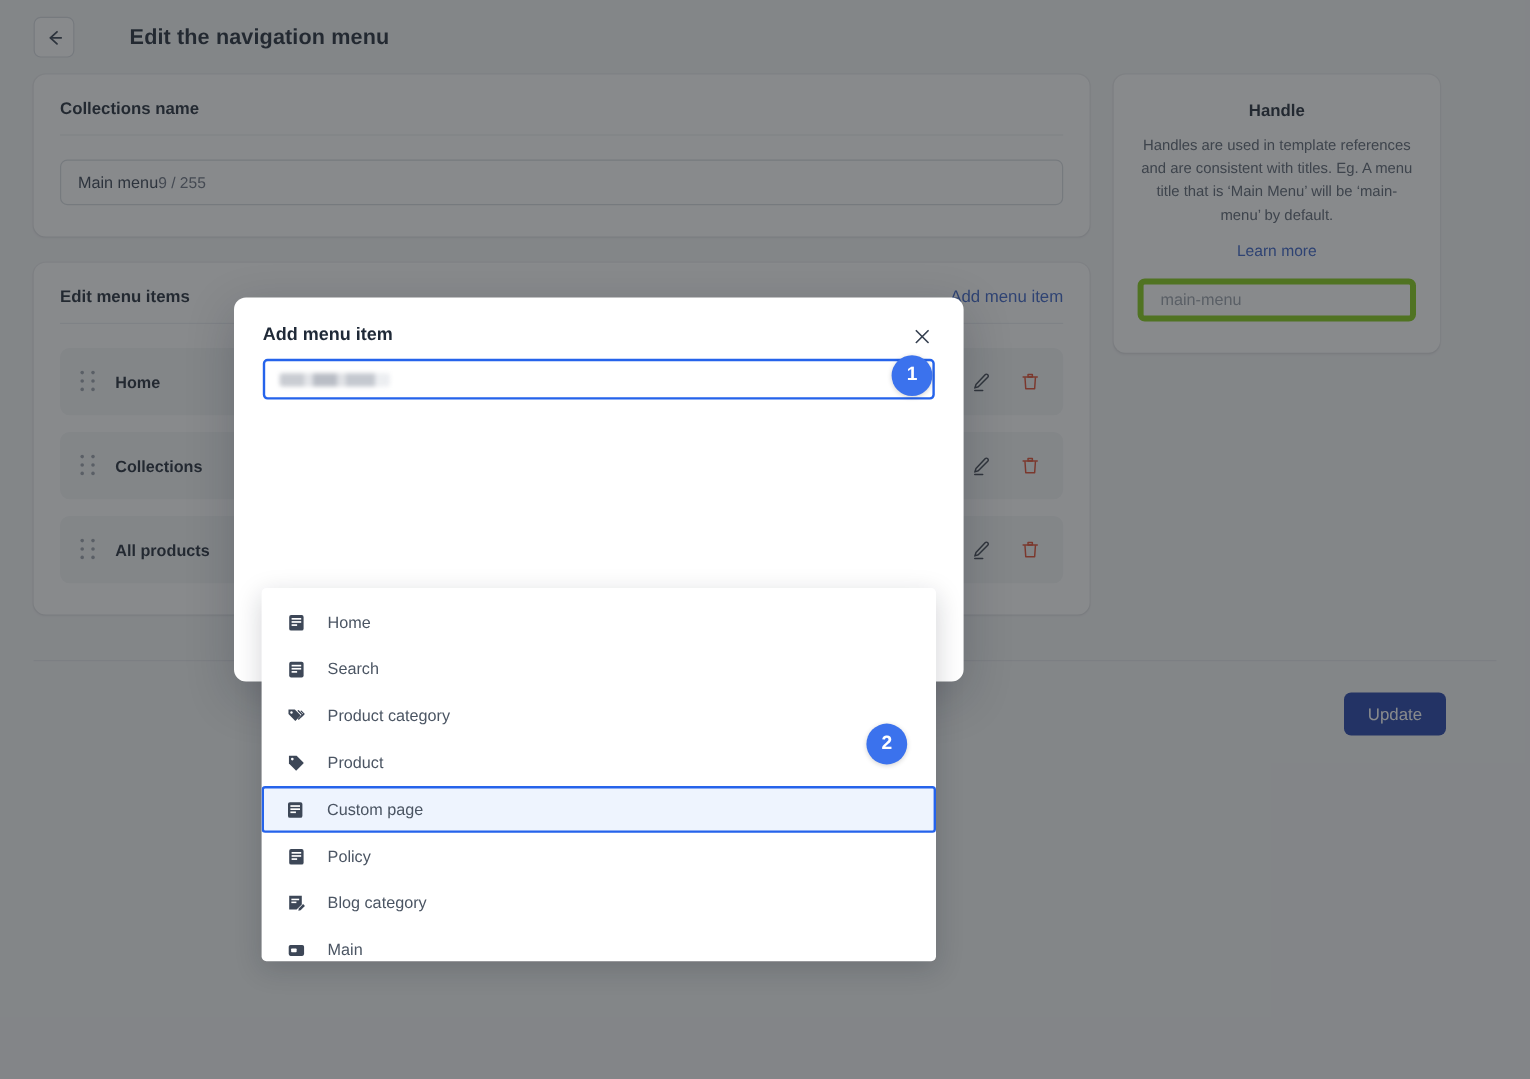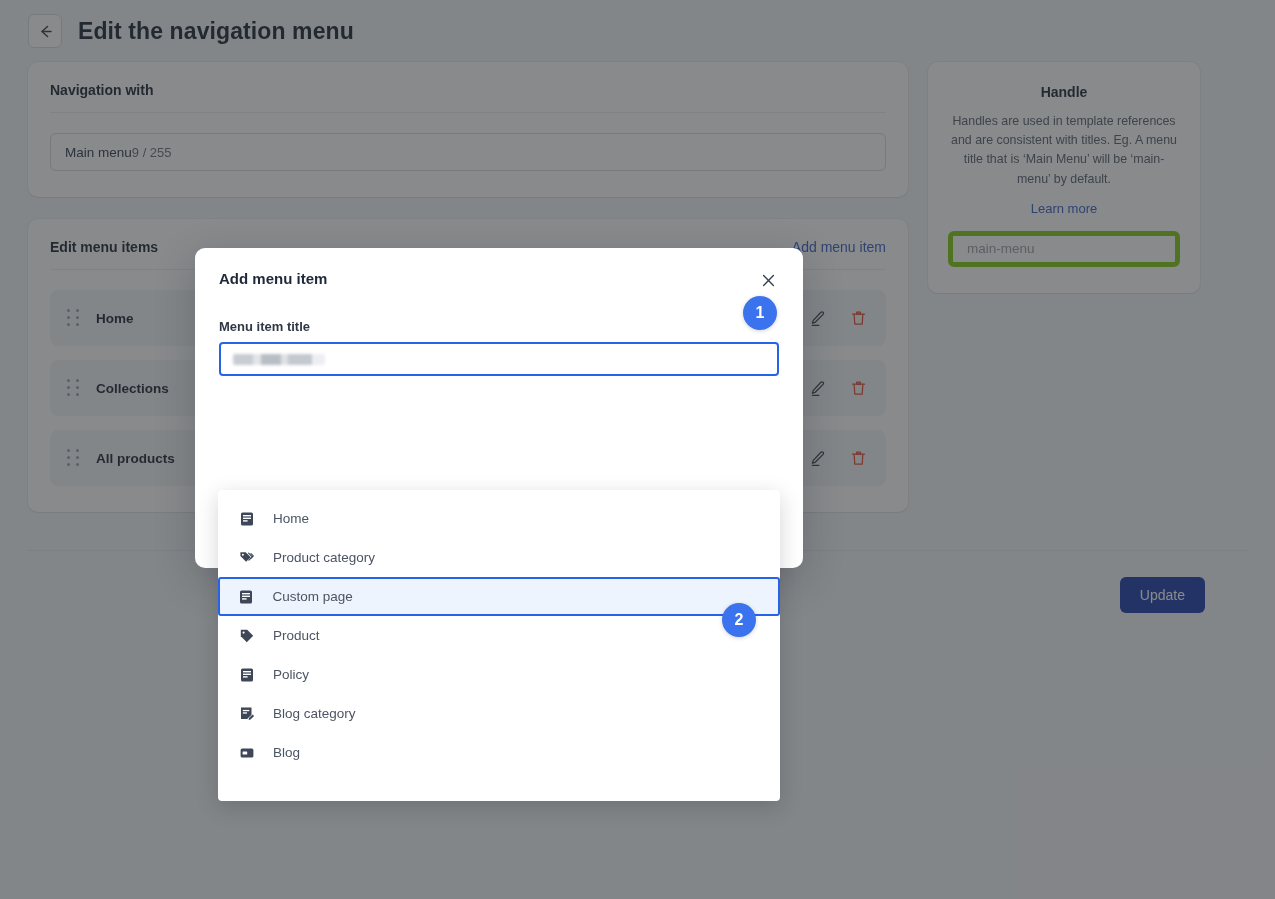--- a/index.html
+++ b/index.html
@@ -23,22 +23,23 @@
   .back-btn {
     width: 34px; height: 34px;
     border: 1px solid #d7dbe0;
     border-radius: 6px;
     background: #fff;
     display: flex; align-items: center; justify-content: center;
     cursor: pointer;
   }
   .back-btn svg { display: block; }
   .page-title {
-    font-size: 23px; font-weight: 700; color: #1f2937;
+    font-size: 18px; font-weight: 700; color: #1f2937;
     letter-spacing: .1px;
+    margin-left: 30px;
   }
   .content {
     display: flex; gap: 20px;
     padding: 0 70px 0 28px;
     align-items: flex-start;
   }
   .col-main { width: 880px; flex: none; }
   .col-side { width: 272px; flex: none; }
 
   .card {
@@ -206,21 +207,21 @@
       </span>
     </div>
     <div class="page-title">Edit the navigation menu</div>
   </div>
 
   <div class="content">
     <div class="col-main">
 
       <div class="card">
         <div class="card-head">
-          <div class="card-title">Navigation with</div>
+          <div class="card-title">Collections name</div>
         </div>
         <div class="card-sep"></div>
         <div class="card-body">
           <div class="text-input">
             <span>Main menu</span>
             <span class="counter">9 / 255</span>
           </div>
         </div>
       </div>
 
@@ -341,21 +342,20 @@
   <div class="modal-head">
     <div class="modal-title">Add menu item</div>
     <div class="close-x">
       <svg width="17" height="17" viewBox="0 0 17 17" fill="none">
         <path d="M3.6 3.6 L13.4 13.4 M13.4 3.6 L3.6 13.4" stroke="#374151" stroke-width="1.4" stroke-linecap="round"></path>
       </svg>
     </div>
   </div>
 
   <div class="modal-body">
-    <div class="field-label ml-title-label">Menu item title</div>
     <div class="input-focus">
       <span class="redacted"></span>
     </div>
 
   </div>
 </div>
 
 <div id="dropdown">
 
   <div style="height:9px;"></div>
@@ -365,58 +365,69 @@
       <svg width="16" height="16" viewBox="0 0 16 16">
           <rect x="2" y="1.5" width="12" height="13" rx="1.6" fill="#3d4757"></rect>
           <rect x="4" y="4" width="8" height="1.4" fill="#fff"></rect>
           <rect x="4" y="6.6" width="8" height="1.4" fill="#fff"></rect>
           <rect x="4" y="9.2" width="4.6" height="1.4" fill="#fff"></rect>
         </svg>
     </span>
     <span>Home</span>
   </div>
 
+  <div class="dd-item">
+    <span class="dd-icon">
+      <svg width="16" height="16" viewBox="0 0 16 16">
+          <rect x="2" y="1.5" width="12" height="13" rx="1.6" fill="#3d4757"></rect>
+          <rect x="4" y="4" width="8" height="1.4" fill="#fff"></rect>
+          <rect x="4" y="6.6" width="8" height="1.4" fill="#fff"></rect>
+          <rect x="4" y="9.2" width="4.6" height="1.4" fill="#fff"></rect>
+        </svg>
+    </span>
+    <span>Search</span>
+  </div>
 
   <div class="dd-item">
     <span class="dd-icon">
       <svg width="16" height="16" viewBox="0 0 16 16">
           <path d="M1.4 2.2h5.3l5 5-4.6 4.6-5.7-5.7V2.2z" fill="#3d4757"></path>
           <circle cx="3.9" cy="4.7" r="1" fill="#fff"></circle>
           <path d="M9.6 3.2l3.6 3.6-3.3 3.3" stroke="#3d4757" stroke-width="1.2" fill="none" stroke-linecap="round"></path>
           <path d="M12 3.6l2.3 2.3-2.2 2.2" stroke="#3d4757" stroke-width="1.1" fill="none" stroke-linecap="round"></path>
         </svg>
     </span>
     <span>Product category</span>
   </div>
 
+  <div class="dd-item">
+    <span class="dd-icon">
+      <svg width="16" height="16" viewBox="0 0 16 16">
+          <path d="M1.8 1.8h6.4l6 6-6.4 6.4-6-6V1.8z" fill="#3d4757"></path>
+          <circle cx="4.6" cy="4.6" r="1.1" fill="#fff"></circle>
+        </svg>
+    </span>
+    <span>Product</span>
+  </div>
+
   <div class="dd-item selected">
     <span class="dd-icon">
       <svg width="16" height="16" viewBox="0 0 16 16">
           <rect x="2" y="1.5" width="12" height="13" rx="1.6" fill="#3d4757"></rect>
           <rect x="4" y="4" width="8" height="1.4" fill="#fff"></rect>
           <rect x="4" y="6.6" width="8" height="1.4" fill="#fff"></rect>
           <rect x="4" y="9.2" width="4.6" height="1.4" fill="#fff"></rect>
         </svg>
     </span>
     <span>Custom page</span>
   </div>
 
   <div class="dd-item">
     <span class="dd-icon">
       <svg width="16" height="16" viewBox="0 0 16 16">
-          <path d="M1.8 1.8h6.4l6 6-6.4 6.4-6-6V1.8z" fill="#3d4757"></path>
-          <circle cx="4.6" cy="4.6" r="1.1" fill="#fff"></circle>
-        </svg>
-    </span>
-    <span>Product</span>
-  </div>
-
-  <div class="dd-item">
-    <span class="dd-icon">
-      <svg width="16" height="16" viewBox="0 0 16 16">
           <rect x="2" y="1.5" width="12" height="13" rx="1.6" fill="#3d4757"></rect>
           <rect x="4" y="4" width="8" height="1.4" fill="#fff"></rect>
           <rect x="4" y="6.6" width="8" height="1.4" fill="#fff"></rect>
           <rect x="4" y="9.2" width="4.6" height="1.4" fill="#fff"></rect>
         </svg>
     </span>
     <span>Policy</span>
   </div>
 
   <div class="dd-item">
@@ -431,19 +442,19 @@
     <span>Blog category</span>
   </div>
 
   <div class="dd-item">
     <span class="dd-icon">
       <svg width="16" height="16" viewBox="0 0 16 16">
           <rect x="1.6" y="3.4" width="12.8" height="9.2" rx="1.5" fill="#3d4757"></rect>
           <rect x="3.6" y="6.4" width="4.6" height="3.2" rx="0.6" fill="#fff"></rect>
         </svg>
     </span>
-    <span>Blog</span>
+    <span>Main</span>
   </div>
 
 </div>
 
 <div class="badge" id="badge1">1</div>
 <div class="badge" id="badge2">2</div>
 
 </body></html>

